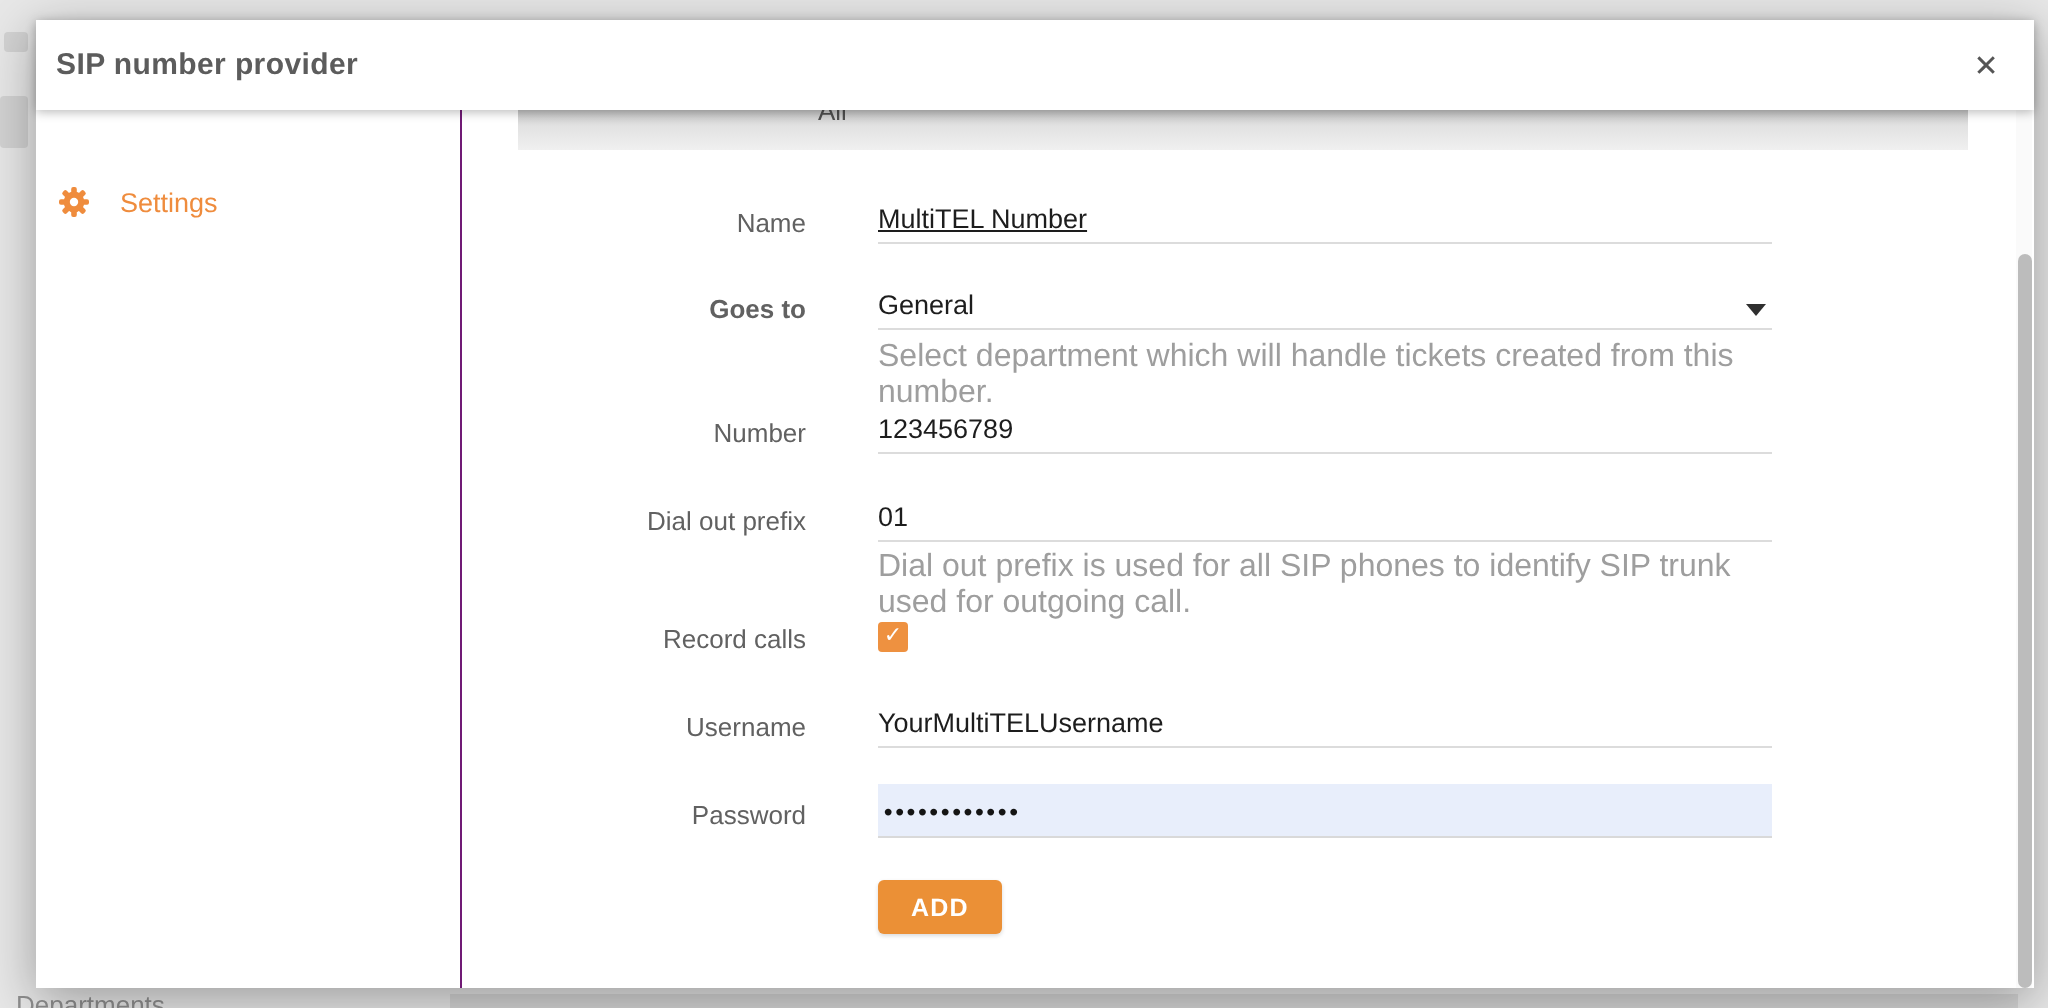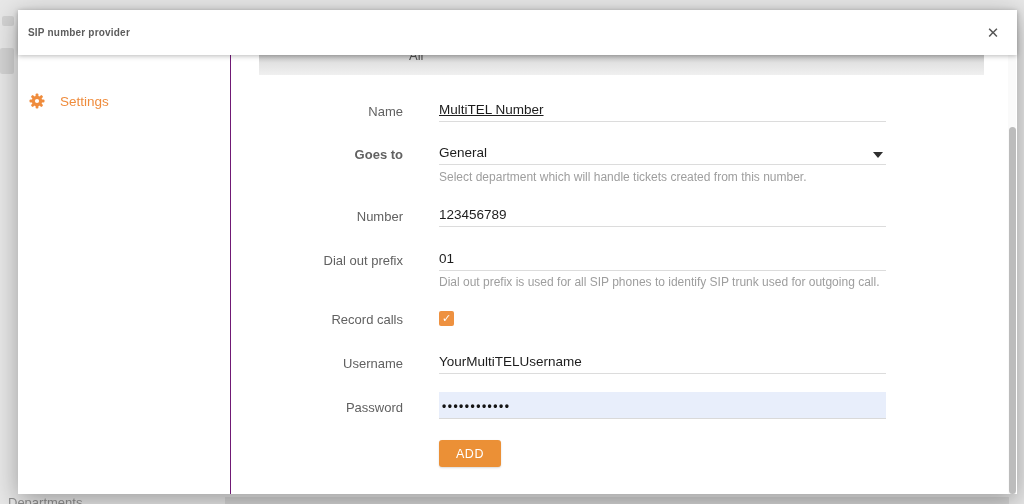--- a/index.html
+++ b/index.html
@@ -17,21 +17,21 @@
   
   .modal {
     position:absolute; left:18px; top:10px; width:999px; height:484px;
     background:#fff; box-shadow:0 6px 24px rgba(0,0,0,.33);
   }
   .modal-header {
     position:absolute; left:0; top:0; right:0; height:45px; background:#fff;
     z-index:5; display:flex; align-items:center;
     box-shadow:0 1px 5px rgba(0,0,0,.28);
   }
-  .modal-title { margin-left:10px; font-size:10px; font-weight:bold; color:#5c5c5c; letter-spacing:.2px; }
+  .modal-title { margin-left:10px; font-size:15px; font-weight:bold; color:#5c5c5c; letter-spacing:.2px; }
   .close-btn {
     position:absolute; right:13px; top:12px; width:22px; height:22px;
     display:flex; align-items:center; justify-content:center;
     font-size:15px; color:#555; cursor:pointer;
   }
 
   
   .sidebar { position:absolute; left:0; top:45px; width:212px; bottom:0; background:#fff; }
   .sidebar-item {
     position:absolute; left:0; top:26px; width:212px; height:40px;
@@ -48,21 +48,21 @@
     background:linear-gradient(180deg,#c3c3c3 0,#e2e2e2 40%,#f0f0f0 100%);
     cursor:pointer;
   }
   .top-bar .top-bar-label { position:absolute; left:150px; top:-7px; font-size:13px; color:#4f4f4f; }
 
   .flabel { position:absolute; left:0; width:172px; text-align:right; font-size:13px; color:#616161; }
   .fvalue {
     position:absolute; left:208px; width:447px; height:20px;
     font-size:13.5px; color:#1d1d1d; border-bottom:1px solid #dcdcdc;
   }
-  .fhelper { position:absolute; left:208px; width:460px; font-size:12px; color:#9e9e9e; }
+  .fhelper { position:absolute; left:208px; width:460px; font-size:16px; color:#9e9e9e; }
 
   .select-arrow {
     position:absolute; right:3px; top:7px; width:0; height:0;
     border-left:5px solid transparent; border-right:5px solid transparent;
     border-top:6px solid #2f2f2f;
   }
 
   .checkbox {
     position:absolute; left:208px; width:15px; height:15px; border-radius:2px;
     background:#ee9140; display:flex; align-items:center; justify-content:center;
@@ -71,21 +71,21 @@
 
   .password-value {
     background:#e8eefb; height:27px; border-bottom:1px solid #d9d9d9;
     font-size:12px; font-weight:bold; letter-spacing:1.5px; color:#141414;
     padding:7px 0 0 3px;
   }
 
   .add-btn {
     position:absolute; left:208px; top:385px; width:62px; height:27px;
     background:#eb9036; border-radius:3px; border:none; cursor:pointer;
-    color:#fff; font-size:12.5px; font-weight:normal; letter-spacing:.6px;
+    color:#fff; font-size:12.5px; font-weight:bold; letter-spacing:.6px;
     display:flex; align-items:center; justify-content:center;
     box-shadow:0 1px 2px rgba(0,0,0,.15);
     font-family:"Liberation Sans", sans-serif;
   }
 
   
   .scroll-track { position:absolute; right:1px; top:0; width:8px; bottom:0; background:#fafafa; }
   .scroll-thumb { position:absolute; right:1px; top:72px; width:7px; height:367px; background:#bcbcbc; border-radius:4px; cursor:pointer; }
 </style>
 </head>

